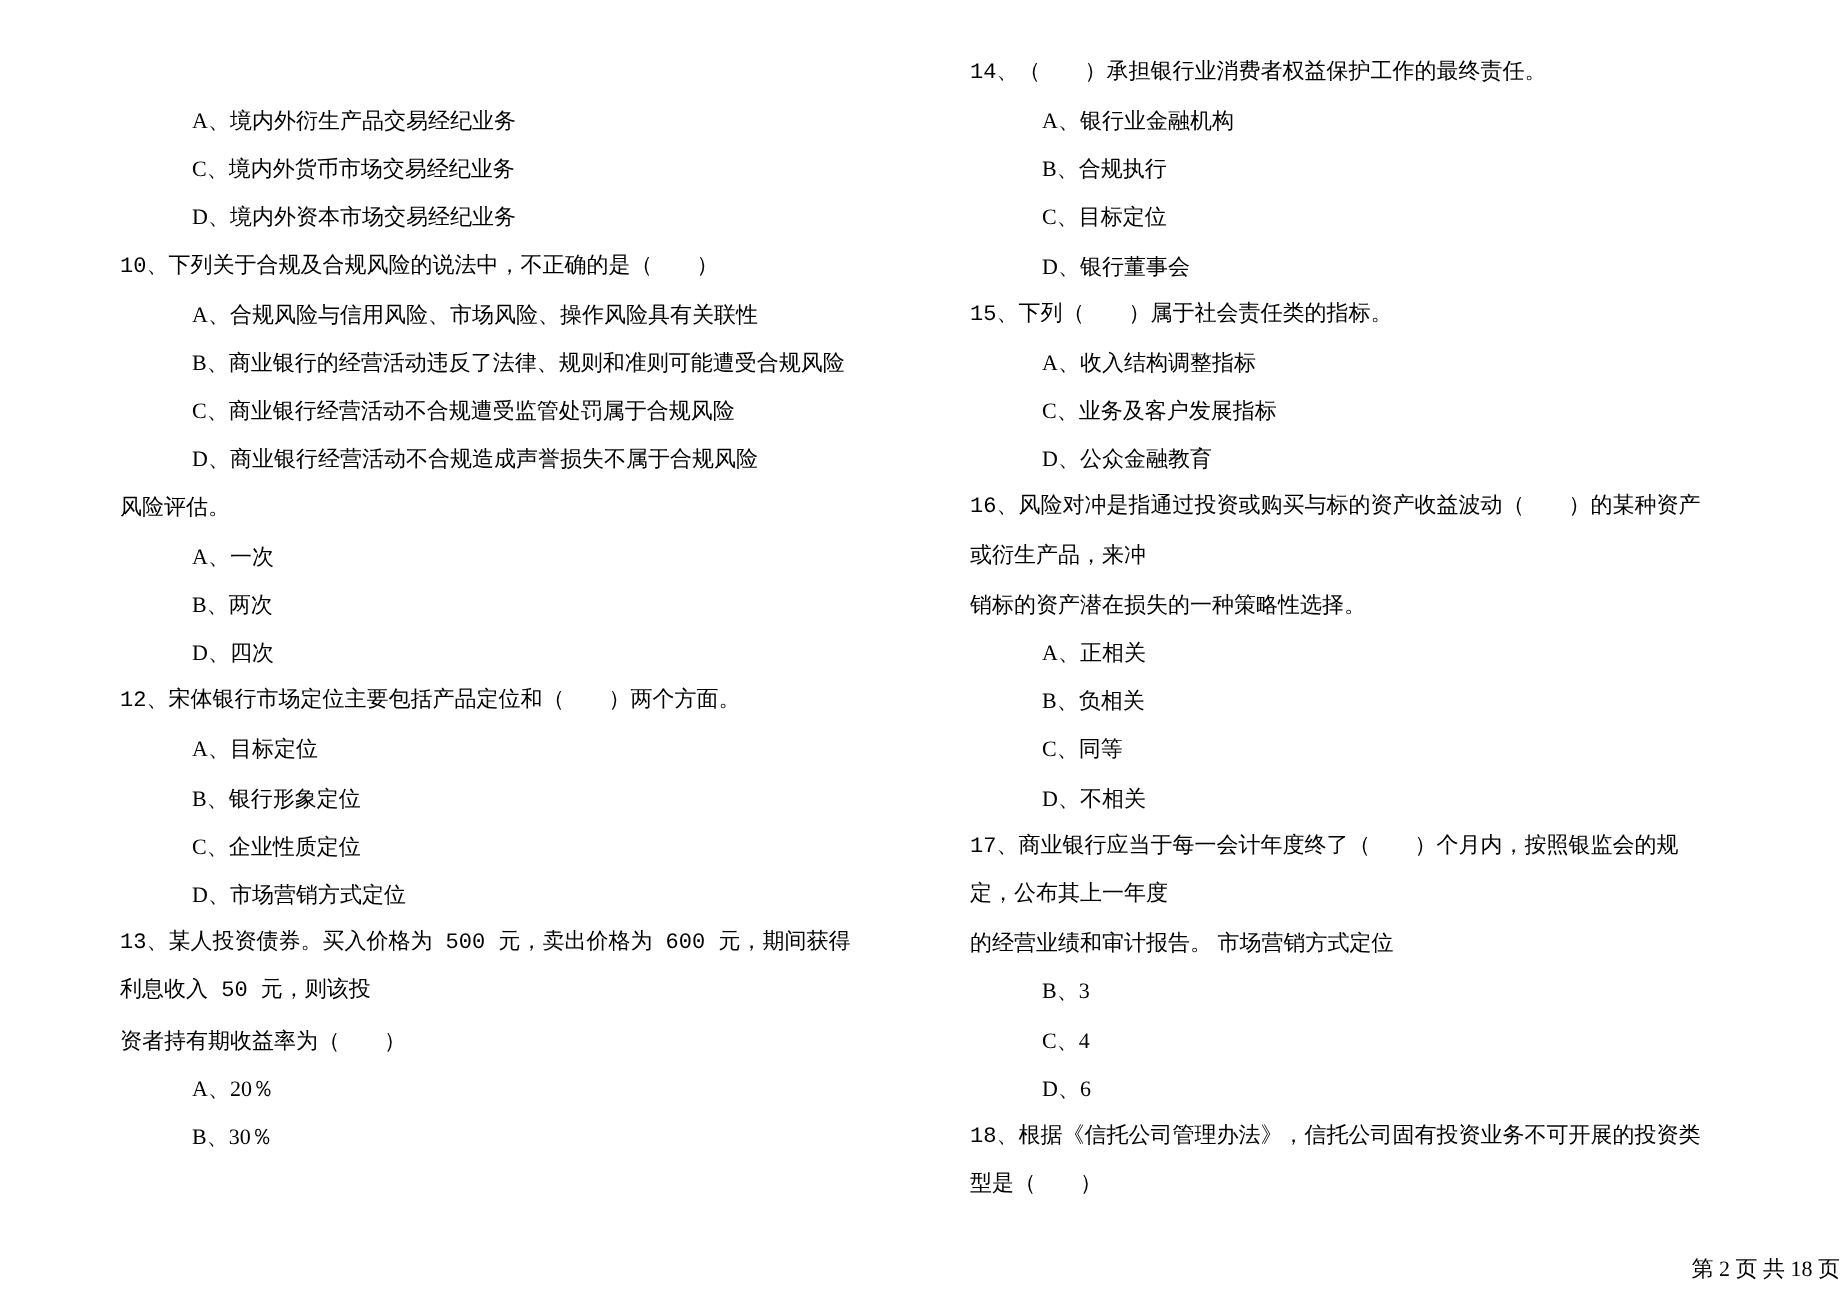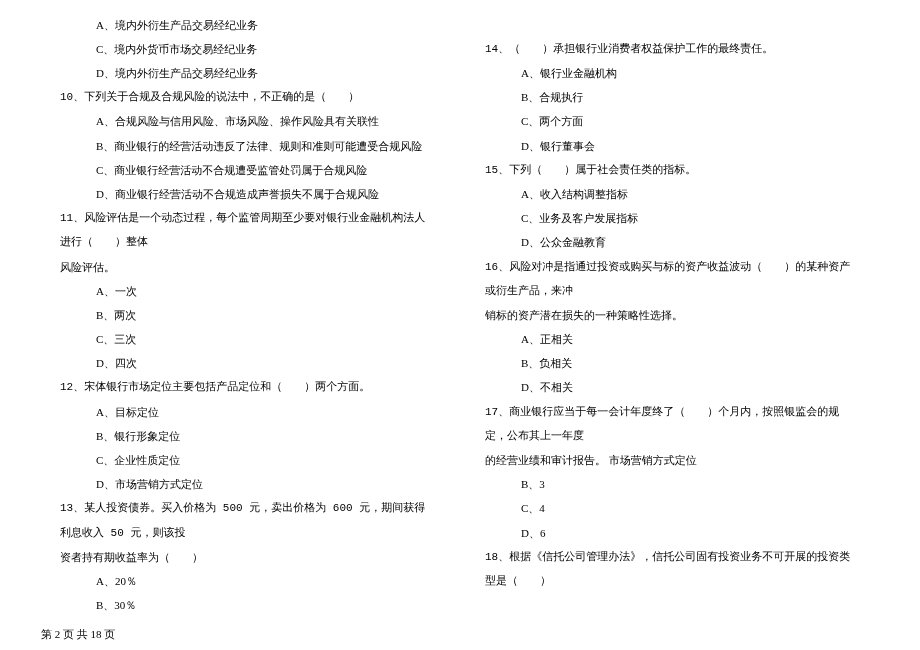--- a/index.html
+++ b/index.html
@@ -35,76 +35,74 @@
       font-family: Liberation Mono, monospace;
     }
     .continuation {
       padding-left: 0;
     }
     .footer {
       position: absolute;
       bottom: 8px;
       left: 0;
       width: 100%;
-      text-align: left;
+      text-align: right;
       font-size: 11px;
-      padding-left: 41px;
     }
   </style>
 </head>
 <body>
 
 <div class="columns">
   <div class="column">
     <div class="option">A、境内外衍生产品交易经纪业务</div>
     <div class="option">C、境内外货币市场交易经纪业务</div>
-    <div class="option">D、境内外衍生产品交易经纪业务</div>
+    <div class="option">D、境内外资本市场交易经纪业务</div>
 
     <div class="question">10、下列关于合规及合规风险的说法中，不正确的是（　　）</div>
     <div class="option">A、合规风险与信用风险、市场风险、操作风险具有关联性</div>
     <div class="option">B、商业银行的经营活动违反了法律、规则和准则可能遭受合规风险</div>
     <div class="option">C、商业银行经营活动不合规遭受监管处罚属于合规风险</div>
     <div class="option">D、商业银行经营活动不合规造成声誉损失不属于合规风险</div>
 
-    <div class="question">11、风险评估是一个动态过程，每个监管周期至少要对银行业金融机构法人进行（　　）整体</div>
     <div class="continuation">风险评估。</div>
     <div class="option">A、一次</div>
     <div class="option">B、两次</div>
-    <div class="option">C、三次</div>
     <div class="option">D、四次</div>
 
     <div class="question">12、宋体银行市场定位主要包括产品定位和（　　）两个方面。</div>
     <div class="option">A、目标定位</div>
     <div class="option">B、银行形象定位</div>
     <div class="option">C、企业性质定位</div>
     <div class="option">D、市场营销方式定位</div>
 
     <div class="question">13、某人投资债券。买入价格为 500 元，卖出价格为 600 元，期间获得利息收入 50 元，则该投</div>
     <div class="continuation">资者持有期收益率为（　　）</div>
     <div class="option">A、20％</div>
     <div class="option">B、30％</div>
 
   </div>
 
   <div class="column">
     <div class="question">14、（　　）承担银行业消费者权益保护工作的最终责任。</div>
     <div class="option">A、银行业金融机构</div>
     <div class="option">B、合规执行</div>
-    <div class="option">C、两个方面</div>
+    <div class="option">C、目标定位</div>
     <div class="option">D、银行董事会</div>
 
     <div class="question">15、下列（　　）属于社会责任类的指标。</div>
     <div class="option">A、收入结构调整指标</div>
     <div class="option">C、业务及客户发展指标</div>
     <div class="option">D、公众金融教育</div>
 
     <div class="question">16、风险对冲是指通过投资或购买与标的资产收益波动（　　）的某种资产或衍生产品，来冲</div>
     <div class="continuation">销标的资产潜在损失的一种策略性选择。</div>
     <div class="option">A、正相关</div>
     <div class="option">B、负相关</div>
+    <div class="option">C、同等</div>
     <div class="option">D、不相关</div>
 
     <div class="question">17、商业银行应当于每一会计年度终了（　　）个月内，按照银监会的规定，公布其上一年度</div>
     <div class="continuation">的经营业绩和审计报告。 市场营销方式定位</div>
     <div class="option">B、3</div>
     <div class="option">C、4</div>
     <div class="option">D、6</div>
 
     <div class="question">18、根据《信托公司管理办法》，信托公司固有投资业务不可开展的投资类型是（　　）</div>
 

